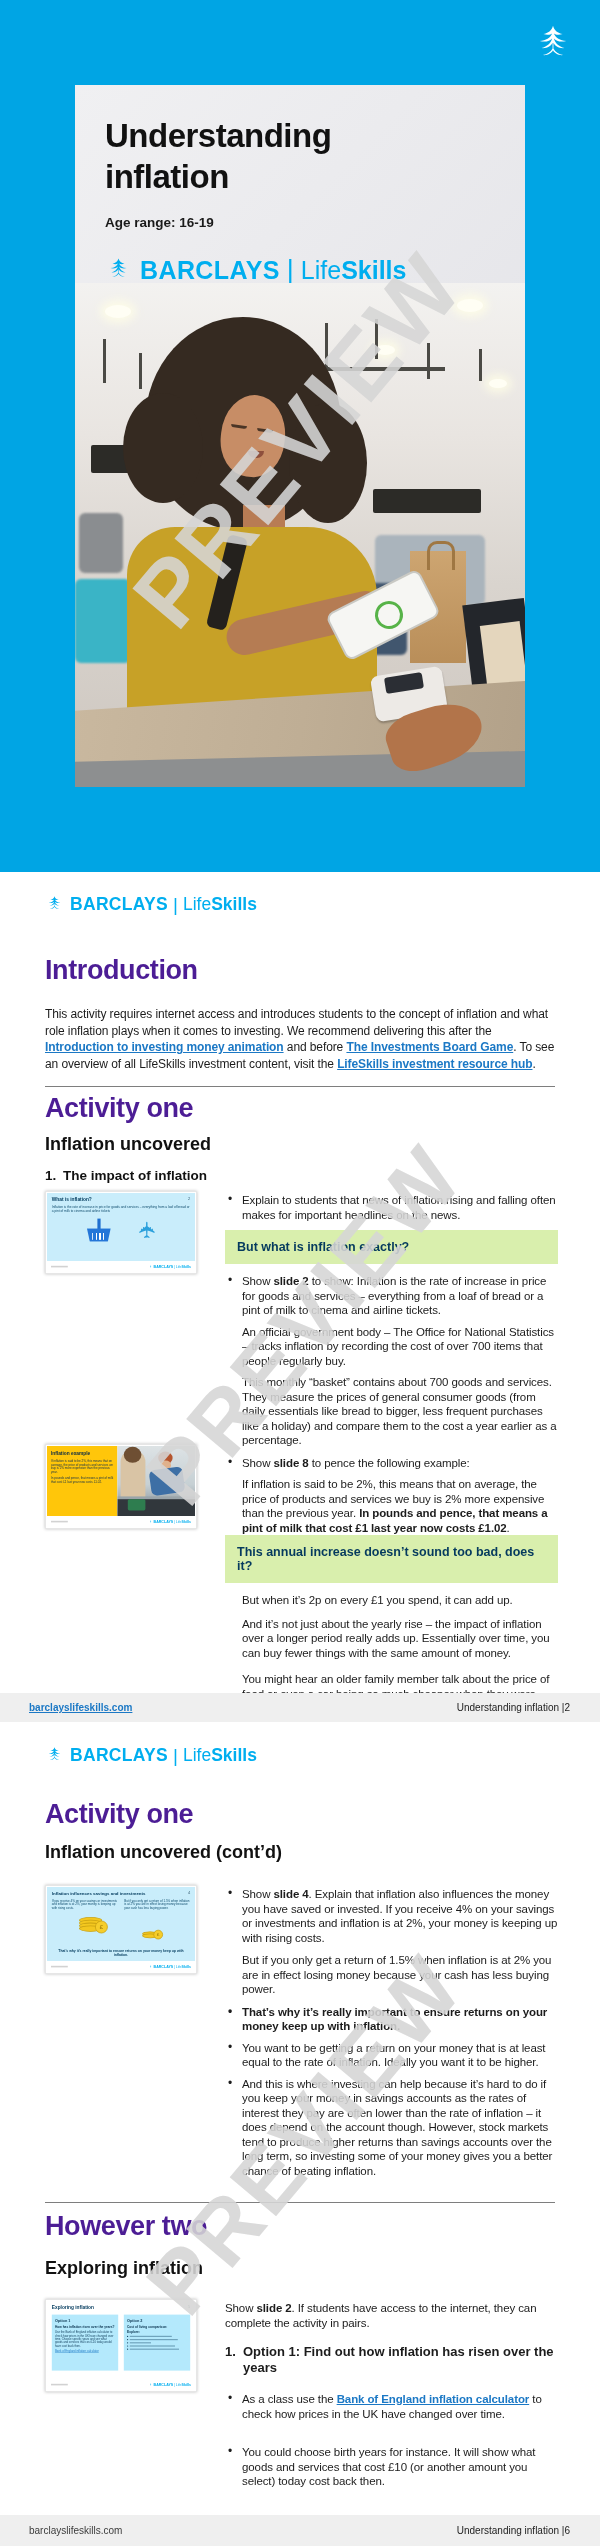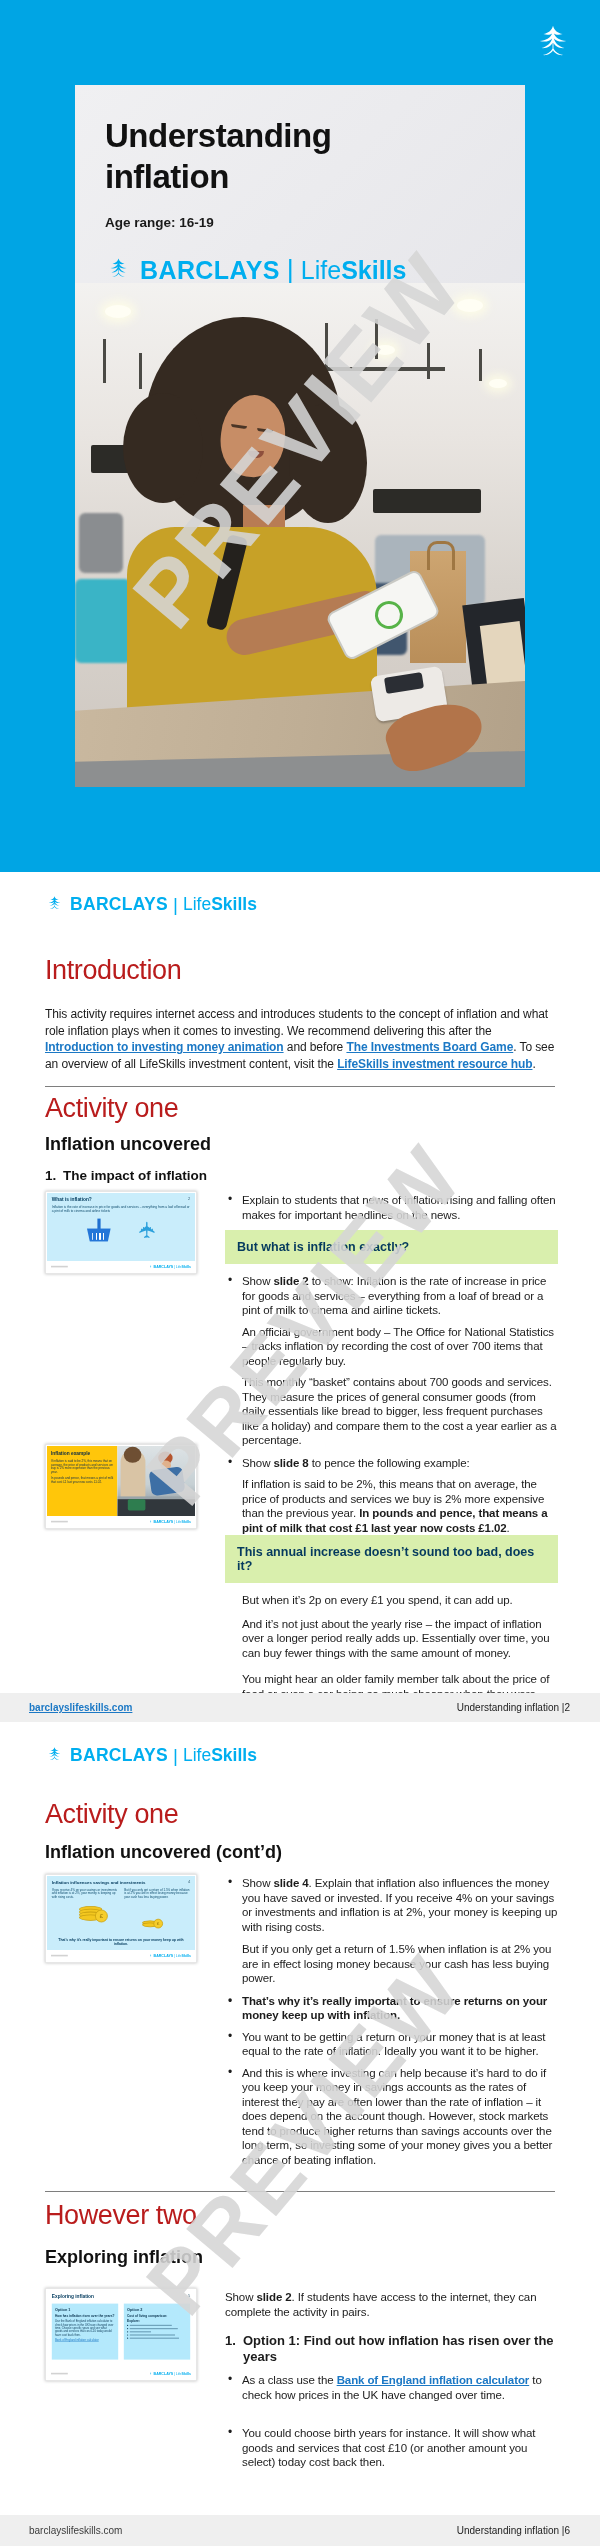--- a/index.html
+++ b/index.html
@@ -61,21 +61,21 @@
 
   
   .page2{height:850px;background:#fff;}
   .page3{height:824px;background:#fff;}
   .pad{padding-left:45px;padding-right:42px;}
   .page-logo{margin:0;padding-top:21px;}
   .page-logo .logo-eagle{width:19px;height:23px;fill:#00aeef;margin-right:6px;}
   .page-logo .lb{font-size:17.5px;font-weight:700;color:#00aeef;letter-spacing:.3px;}
   .page-logo .lp{font-size:19px;font-weight:300;color:#00aeef;margin:0 5px;}
   .page-logo .ll{font-size:17.5px;font-weight:400;color:#00aeef;}
-  .h1{font-size:27px;font-weight:400;color:#b91c1c;letter-spacing:-0.4px;}
+  .h1{font-size:27px;font-weight:700;color:#4c1d95;letter-spacing:-0.4px;}
   .h2{font-size:18px;font-weight:700;color:#111;}
   .h3{font-size:13.5px;font-weight:700;color:#111;display:flex;}
   .h3 .num{width:18px;flex:none;}
   .txt{font-size:11.5px;line-height:14.5px;color:#1c1c1c;letter-spacing:-0.1px;}
   .intro-p{font-size:12px;line-height:16.5px;margin-top:20px;}
   .lnk{color:#1b78c5;font-weight:700;text-decoration:underline;cursor:pointer;}
   .rule{border:0;border-top:1.6px solid #7e7e7e;margin:14px 45px 0 45px;}
   .row{display:flex;align-items:flex-start;}
   .col-thumbs{width:152px;flex:none;margin-right:28px;}
   .col-body{flex:1;min-width:0;}
@@ -348,21 +348,21 @@
         <path d="M50 6 C47 17 39 23 28 25 C37 28 44 27 48 24 C44 34 34 40 20 41 C33 44 43 41 48 35 C45 46 37 53 24 57 C37 58 46 52 49 45 L49 58 C45 66 37 71 27 73 C39 74 47 68 50 62 C53 68 61 74 73 73 C63 71 55 66 51 58 L51 45 C54 52 63 58 76 57 C63 53 55 46 52 35 C57 41 67 44 80 41 C66 40 56 34 52 24 C56 27 63 28 72 25 C61 23 53 17 50 6 Z"></path>
       </svg>
       <span class="lb">BARCLAYS</span>
       <span class="lp">|</span>
       <span class="ll"><span>Life</span><span class="bd">Skills</span></span>
     </div>
 
     <div class="h1" style="margin-top:32px;">Activity one</div>
     <div class="h2" style="margin-top:12px;">Inflation uncovered (cont’d)</div>
 
-    <div class="row" style="margin-top:11px;">
+    <div class="row" style="margin-top:22px;">
       <div class="col-thumbs">
 
         <div class="thumb">
           <div class="twrap tw3">
             <div class="tscale">
               <div class="tmain bgblue t3main">
                 <div class="t-title" style="font-size:11px;">Inflation influences savings and investments</div>
                 <div class="t-num">4</div>
                 <div class="t3cols">
                   <div class="t3col">If you receive 4% on your savings or investments and inflation is at 2%, your money is keeping up with rising costs.</div>
@@ -474,21 +474,21 @@
           </div>
         </div>
       </div>
 
       <div class="col-body">
         <p class="txt" style="margin:2px 0 0 0;"><span>Show </span><span class="bd">slide 2</span><span>. If students have access to the internet, they can complete the activity in pairs.</span></p>
         <div class="opt-head">
           <span class="num">1.</span>
           <span>Option 1: Find out how inflation has risen over the years</span>
         </div>
-        <div class="txt b" style="margin-top:8px;"><span>As a class use the </span><span class="lnk">Bank of England inflation calculator</span><span> to check how prices in the UK have changed over time.</span></div>
+        <div class="txt b" style="margin-top:16px;"><span>As a class use the </span><span class="lnk">Bank of England inflation calculator</span><span> to check how prices in the UK have changed over time.</span></div>
         <div class="txt b" style="margin-top:24px;">You could choose birth years for instance. It will show what goods and services that cost £10 (or another amount you select) today cost back then.</div>
       </div>
     </div>
   </div>
 
   <div class="pagefooter" style="height:31px;">
     <span class="foot-site plain">barclayslifeskills.com</span>
     <span class="foot-doc">Understanding inflation |6</span>
   </div>
   <div class="wm wm-p3">PREVIEW</div>

